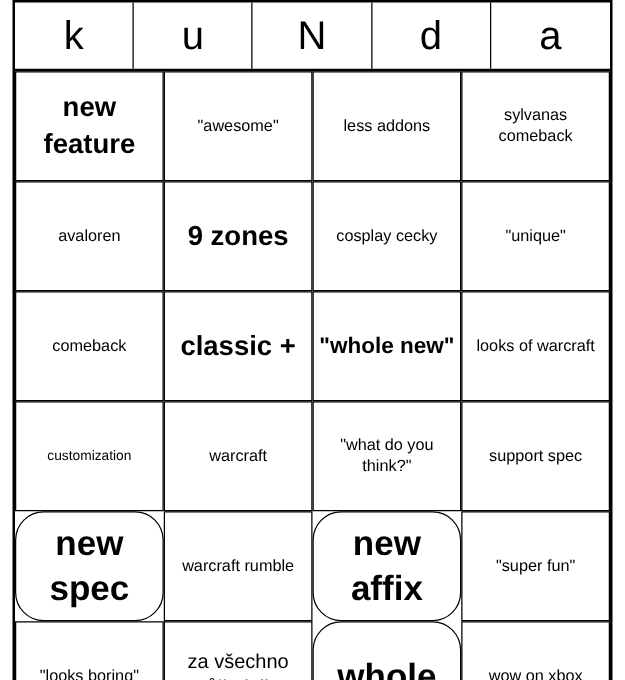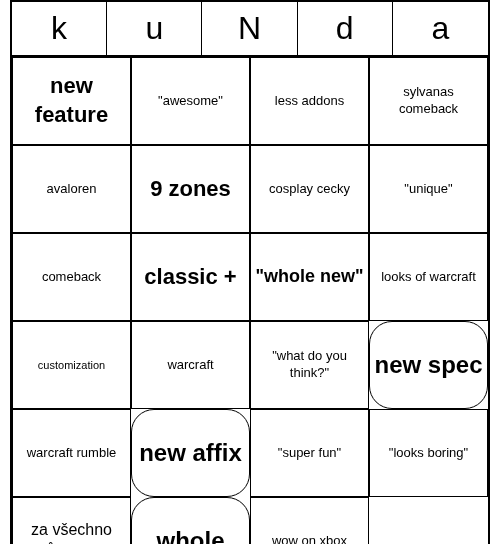--- a/index.html
+++ b/index.html
@@ -51,21 +51,21 @@
     }
     .bingo-cell.large-text {
       font-size: 22px;
       font-weight: bold;
     }
     .bingo-cell.medium-large {
       font-size: 18px;
       font-weight: bold;
     }
     .bingo-cell.xl-text {
-      font-size: 24px;
+      font-size: 28px;
       font-weight: bold;
       border-radius: 23px;
     }
   </style>
 </head>
 <body>
 
 <div class="bingo-card">
   <div class="bingo-header">
     <div class="bingo-header-cell">k</div>
@@ -83,20 +83,21 @@
       <div class="bingo-cell large-text">9 zones</div>
       <div class="bingo-cell">cosplay cecky</div>
       <div class="bingo-cell">"unique"</div>
       <div class="bingo-cell">comeback</div>
       <div class="bingo-cell large-text">classic +</div>
       <div class="bingo-cell medium-large">"whole new"</div>
       <div class="bingo-cell">looks of warcraft</div>
       <div class="bingo-cell" style="font-size: 11px;">customization</div>
       <div class="bingo-cell">warcraft</div>
       <div class="bingo-cell">"what do you think?"</div>
+      <div class="bingo-cell">support spec</div>
       <div class="bingo-cell xl-text">new spec</div>
       <div class="bingo-cell">warcraft rumble</div>
       <div class="bingo-cell xl-text">new affix</div>
       <div class="bingo-cell">"super fun"</div>
       <div class="bingo-cell">"looks boring"</div>
       <div class="bingo-cell" style="font-size: 16px;">za všechno může jailer</div>
       <div class="bingo-cell xl-text">whole</div>
       <div class="bingo-cell">wow on xbox</div>
     </div>
 </div>

